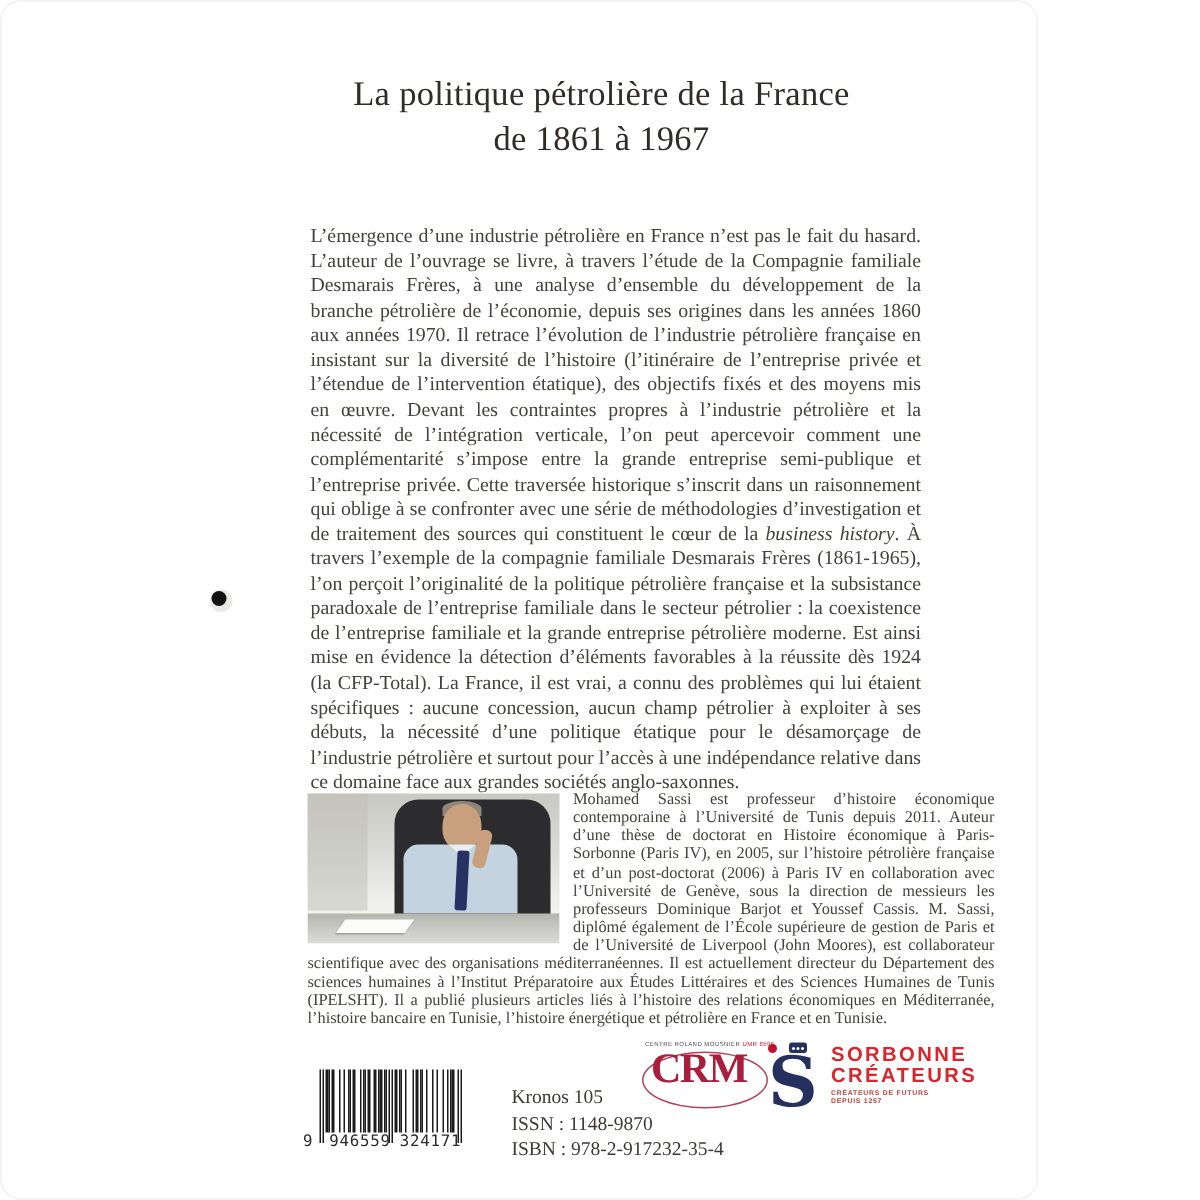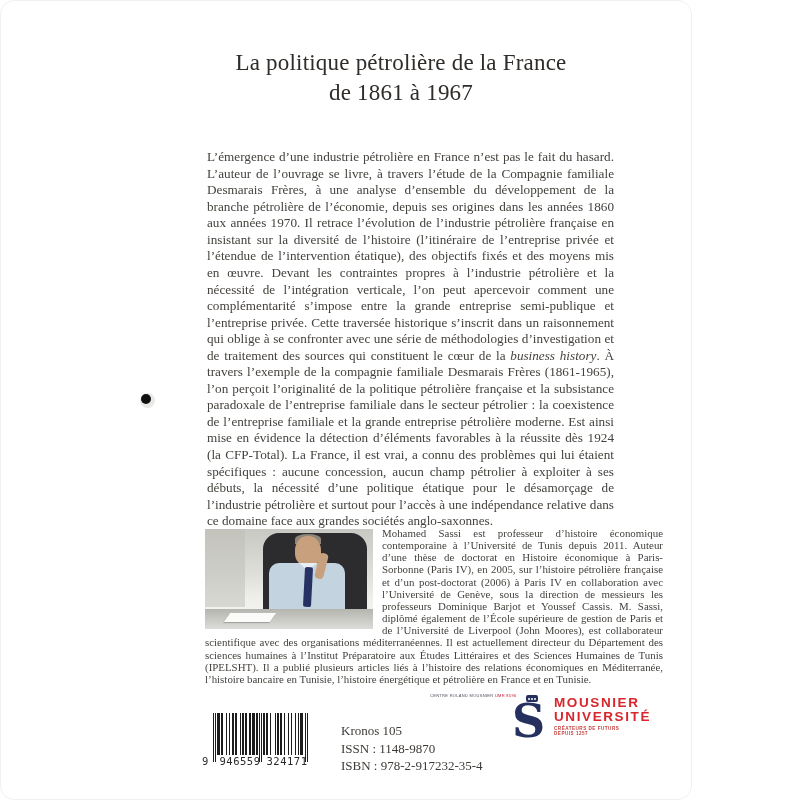--- a/index.html
+++ b/index.html
@@ -109,30 +109,35 @@
       <div class="tie"></div>
       <div class="arm"></div>
       <div class="desk"></div>
       <div class="paper"></div>
     </div>
     <span>Mohamed Sassi est professeur d’histoire économique contemporaine à l’Université de Tunis depuis 2011. Auteur d’une thèse de doctorat en Histoire économique à Paris-Sorbonne (Paris IV), en 2005, sur l’histoire pétrolière française et d’un post-doctorat (2006) à Paris IV en collaboration avec l’Université de Genève, sous la direction de messieurs les professeurs Dominique Barjot et Youssef Cassis. M. Sassi, diplômé également de l’École supérieure de gestion de Paris et de l’Université de Liverpool (John Moores), est collaborateur scientifique avec des organisations méditerranéennes. Il est actuellement directeur du Département des sciences humaines à l’Institut Préparatoire aux Études Littéraires et des Sciences Humaines de Tunis (IPELSHT). Il a publié plusieurs articles liés à l’histoire des relations économiques en Méditerranée, l’histoire bancaire en Tunisie, l’histoire énergétique et pétrolière en France et en Tunisie.</span>
   </div>
 
   <div class="crm">
     <div class="tiny"><span>CENTRE ROLAND MOUSNIER</span> <span class="umr">UMR 8596</span></div>
+    <div class="letters">
+      <span>CRM</span>
+      <span class="ring"></span>
+      <span class="dot"></span>
+    </div>
   </div>
 
   <div class="sorbonne">
     <div class="mark">
       <span class="s">S</span>
       <span class="banner"></span>
     </div>
     <div class="text">
-      <div class="name">MOUSNIER</div>
-      <div class="name">UNIVERSITÉ</div>
+      <div class="name">SORBONNE</div>
+      <div class="name">CRÉATEURS</div>
       <div class="tag">
         <div>CRÉATEURS DE FUTURS</div>
         <div>DEPUIS 1257</div>
       </div>
     </div>
   </div>
 
   <div class="barcode">
       <div class="bar" style="left: 0px; height: 49px;"></div>
       <div class="bar" style="left: 2px; height: 49px;"></div>

